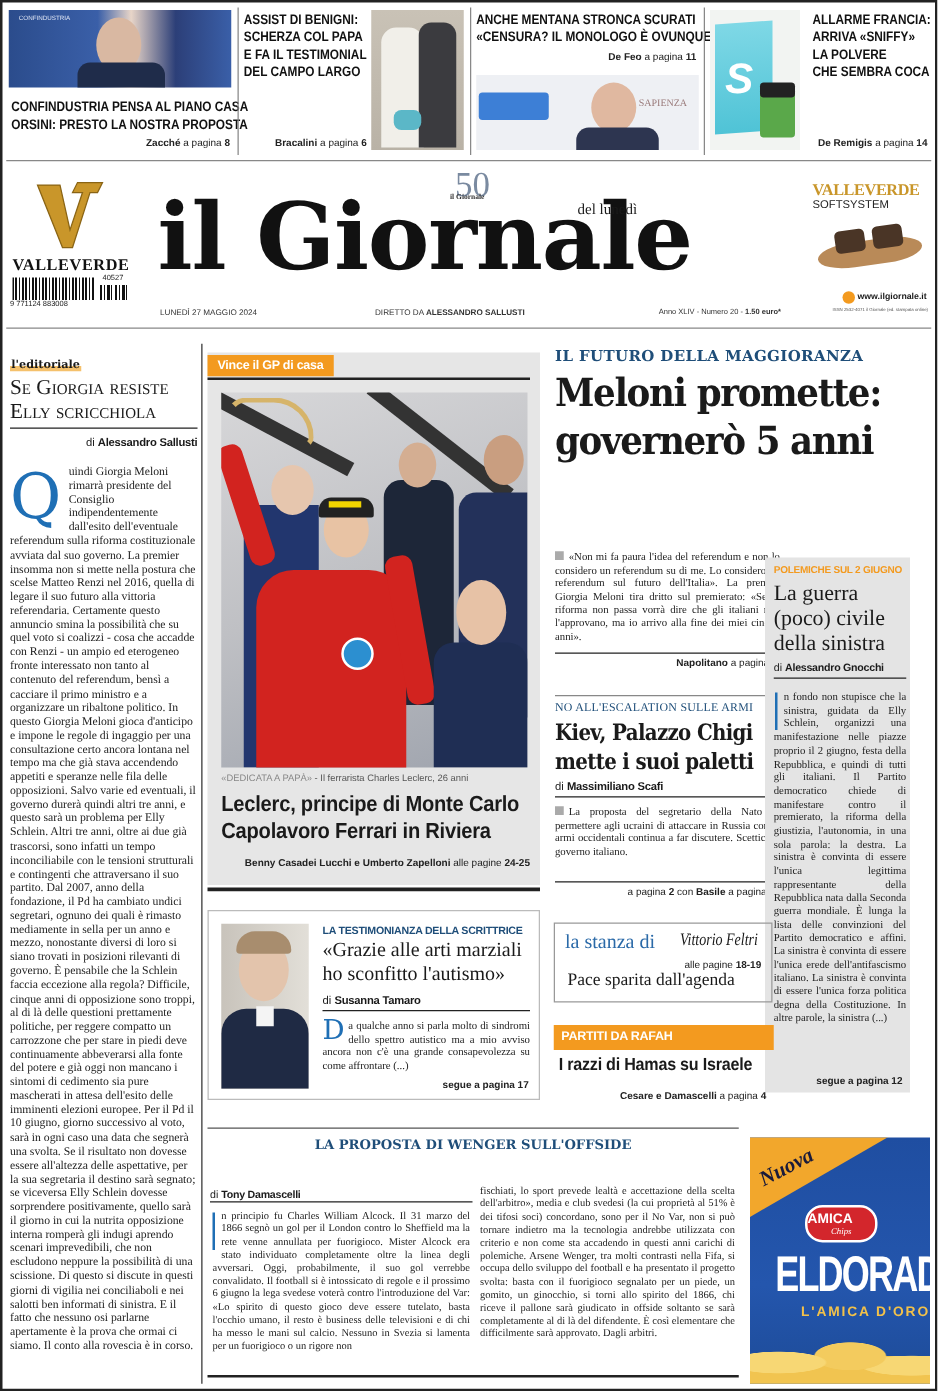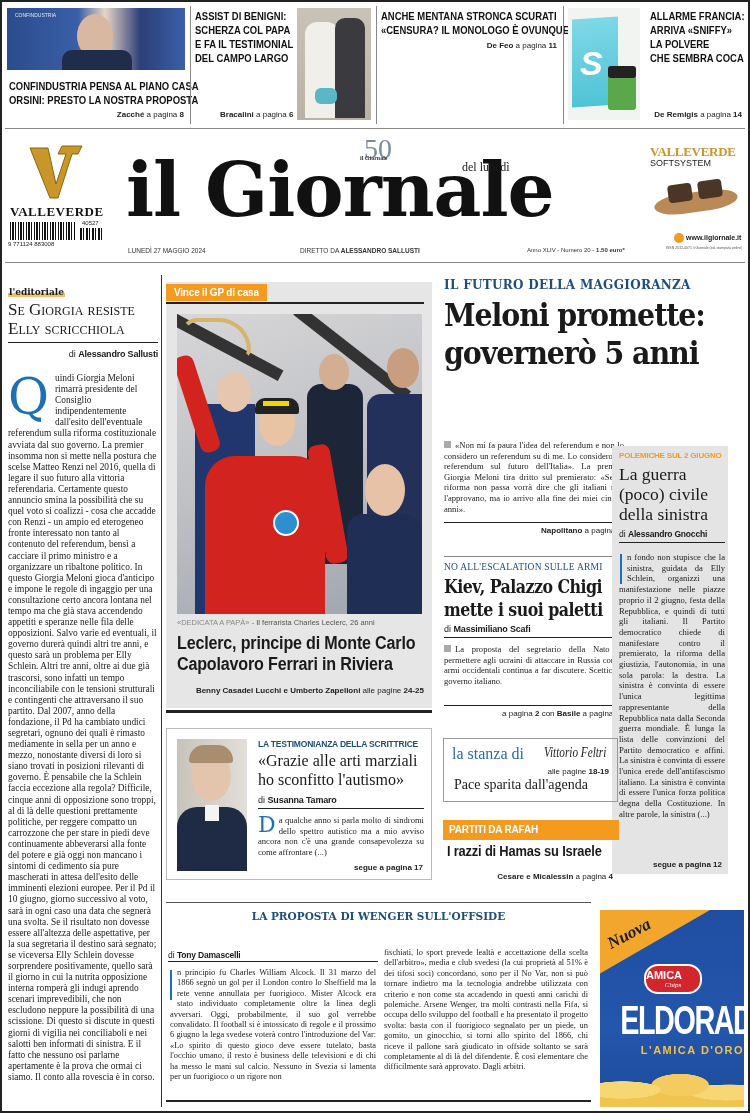--- a/index.html
+++ b/index.html
@@ -54,20 +54,26 @@
       <div class="abs" style="left:38px;top:10px;width:30px;height:100px;background:#3b3b3f;border-radius:10px 10px 0 0"></div>
       <div class="abs" style="left:18px;top:80px;width:22px;height:16px;background:#5bb7c7;border-radius:6px"></div>
     </div>
   </div>
   <div class="vsep" style="left:376px;top:6px;height:118px"></div>
 
   <div class="abs" style="left:379px;top:6px;width:182px;height:115px">
     <div class="abs teaser-title" style="left:2px;top:4px">ANCHE MENTANA STRONCA SCURATI</div>
     <div class="abs teaser-title" style="left:2px;top:18px">«CENSURA? IL MONOLOGO È OVUNQUE»</div>
     <div class="abs ref" style="right:4px;top:35px"><b>De Feo</b> <span>a pagina</span> <b>11</b></div>
+    <div class="photo" style="left:2px;top:54px;width:178px;height:60px;background:#eef0f4">
+      <div class="abs" style="left:2px;top:14px;width:56px;height:22px;background:#3d7fd6;border-radius:3px"></div>
+      <div class="abs" style="left:92px;top:6px;width:36px;height:40px;border-radius:50%;background:#e0b8a0"></div>
+      <div class="abs" style="left:80px;top:42px;width:66px;height:18px;background:#2d3550;border-radius:10px 10px 0 0"></div>
+      <div class="abs ser" style="left:130px;top:18px;font-size:8px;color:#9a7b7b">SAPIENZA</div>
+    </div>
   </div>
   <div class="vsep" style="left:563px;top:6px;height:118px"></div>
 
   <div class="abs" style="left:566px;top:6px;width:180px;height:115px">
     <div class="photo" style="left:2px;top:2px;width:72px;height:112px;background:#f2f4f2">
       <div class="abs" style="left:4px;top:10px;width:46px;height:88px;background:linear-gradient(180deg,#7fd8e6,#4fc3d6);transform:skewY(-4deg)"></div>
       <div class="abs sans" style="left:12px;top:36px;font-size:34px;font-weight:bold;color:#fff;font-style:italic">S</div>
       <div class="abs" style="left:40px;top:62px;width:28px;height:40px;background:#5aa84a;border-radius:3px"></div>
       <div class="abs" style="left:40px;top:58px;width:28px;height:12px;background:#222;border-radius:3px"></div>
     </div>
@@ -225,21 +231,21 @@
 <div class="abs" style="left:443px;top:738px;width:175px;height:64px;border:1px solid #999">
   <div class="abs ser" style="left:8px;top:6px;font-size:16px;color:#2b6aa8;white-space:nowrap">la stanza di</div>
   <div class="abs ser" style="left:100px;top:6px;font-size:14px;font-style:italic;white-space:nowrap;transform:scaleX(0.8);transform-origin:left">Vittorio Feltri</div>
   <div class="abs ref" style="right:8px;top:28px"><span>alle pagine</span> <b>18-19</b></div>
   <div class="abs ser" style="left:10px;top:38px;font-size:14px;white-space:nowrap">Pace sparita dall'agenda</div>
 </div>
 
 <div class="abs" style="left:443px;top:820px;width:176px;height:64px">
   <div class="abs cond orange" style="left:0;top:0;width:176px;height:20px;padding:4px 6px;font-size:10px">PARTITI DA RAFAH</div>
   <div class="abs cond" style="left:4px;top:23px;font-size:14px;white-space:nowrap;transform:scaleX(0.92);transform-origin:left">I razzi di Hamas su Israele</div>
-  <div class="abs ref" style="right:6px;top:52px"><b>Cesare e Micalessin</b> <span>a pagina</span> <b>4</b></div>
+  <div class="abs ref" style="right:6px;top:52px"><b>Cesare e Damascelli</b> <span>a pagina</span> <b>4</b></div>
 </div>
 
 <div class="abs" style="left:166px;top:902px;width:425px;height:1px;background:#555"></div>
 <div class="abs" style="left:166px;top:906px;width:425px;height:200px">
   <div class="abs" style="left:0;top:4px;width:425px;text-align:center;font-size:10.5px;font-family:'DejaVu Serif',serif;font-weight:bold;color:#1f4e79;white-space:nowrap">LA PROPOSTA DI WENGER SULL'OFFSIDE</div>
   <div class="abs sans" style="left:2px;top:44px;font-size:8.5px;white-space:nowrap;border-bottom:1px solid #222;width:210px;padding-bottom:1px"><span>di</span> <b class="cond">Tony Damascelli</b></div>
   <div class="abs btxt just" style="left:4px;top:62px;width:206px;font-size:8.4px;line-height:10.4px">
     <span style="float:left;width:2px;height:30px;background:#1f6fb5;margin:2px 5px 0 0"></span>
     <span>n principio fu Charles William Alcock. Il 31 marzo del 1866 segnò un gol per il London contro lo Sheffield ma la rete venne annullata per fuorigioco. Mister Alcock era stato individuato completamente oltre la linea degli avversari. Oggi, probabilmente, il suo gol verrebbe convalidato. Il football si è intossicato di regole e il prossimo 6 giugno la lega svedese voterà contro l'introduzione del Var: «Lo spirito di questo gioco deve essere tutelato, basta l'occhio umano, il resto è business delle televisioni e di chi ha messo le mani sul calcio. Nessuno in Svezia si lamenta per un fuorigioco o un rigore non</span>
   </div>

